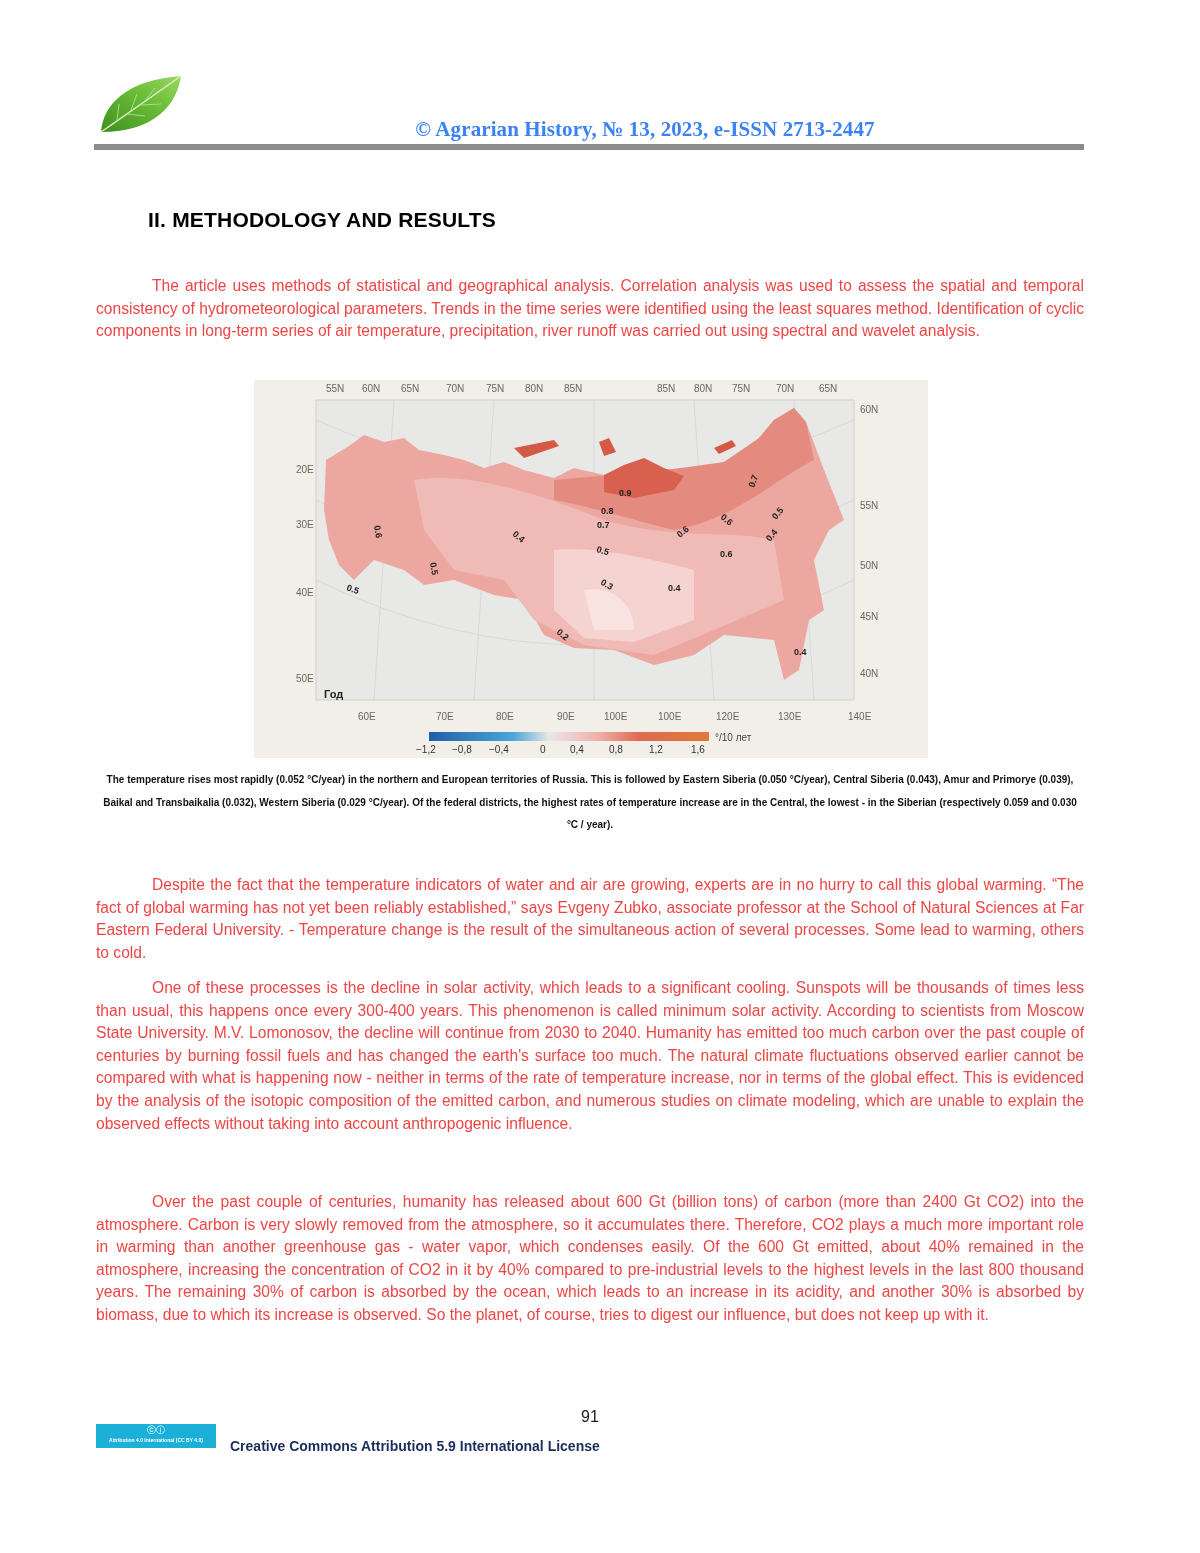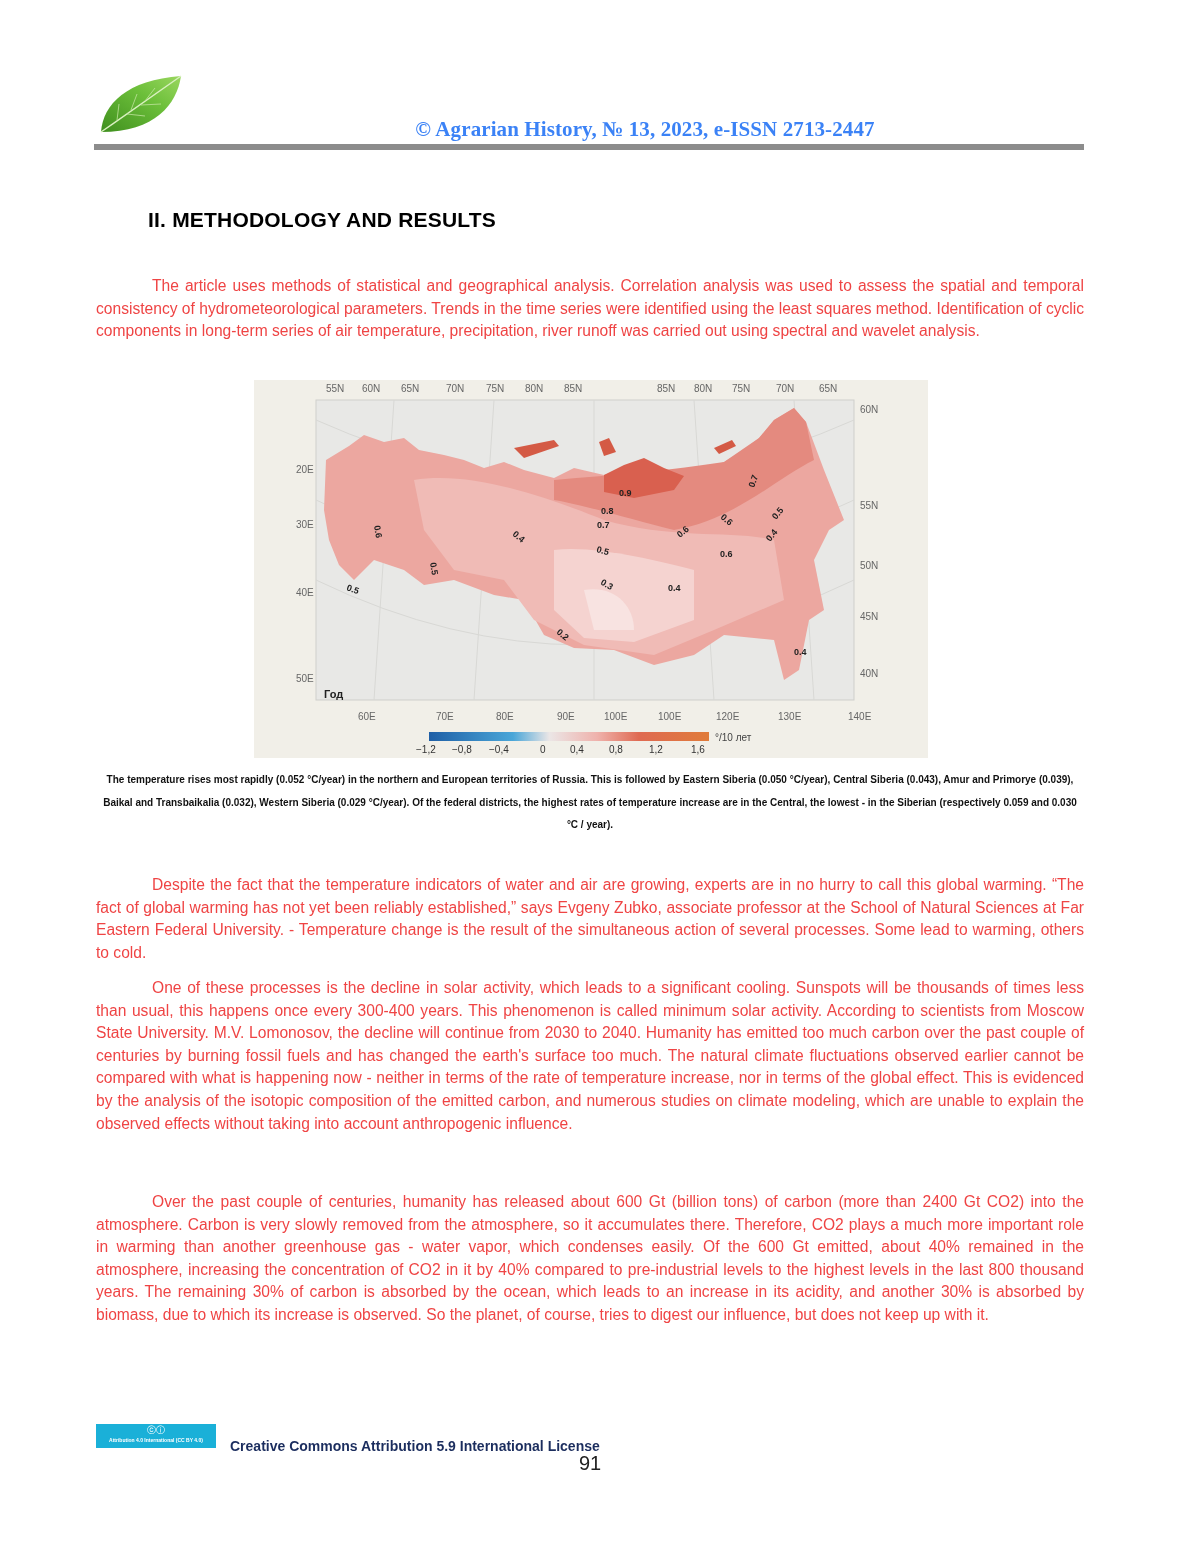--- a/index.html
+++ b/index.html
@@ -5,21 +5,21 @@
   html, body { margin: 0; padding: 0; background: #ffffff; }
   body { width: 1200px; height: 1553px; position: relative; overflow: hidden; font-family: "Liberation Sans", sans-serif; color: #222; }
   .leaf { position: absolute; left: 97px; top: 74px; width: 90px; height: 62px; }
   .journal-title { position: absolute; left: 0; width: 1200px; top: 117px; text-align: center; font-family: "Liberation Serif", serif; font-weight: bold; font-size: 21px; color: #3b82f6; letter-spacing: 0.1px; padding-left: 90px; box-sizing: border-box; }
   .header-rule { position: absolute; left: 94px; top: 144px; width: 990px; height: 6px; background: #8c8c8c; }
   .section-heading { position: absolute; left: 148px; top: 208px; font-weight: bold; font-size: 21px; color: #000000; letter-spacing: 0.2px; }
   .para { position: absolute; left: 96px; width: 988px; font-size: 15.6px; line-height: 22.6px; text-align: justify; color: #ef4444; }
   .para .indent { display: inline-block; width: 56px; }
   .figure { position: absolute; left: 254px; top: 380px; width: 674px; height: 378px; background: #f1efe8; }
   .caption { position: absolute; left: 100px; width: 980px; top: 769px; text-align: center; font-weight: bold; font-size: 10px; line-height: 22.6px; color: #111; }
-  .page-number { position: absolute; left: 0; width: 1180px; top: 1408px; text-align: center; font-size: 20px; color: #222; margin-top: 44px; }
+  .page-number { position: absolute; left: 0; width: 1180px; top: 1408px; text-align: center; font-size: 16px; color: #222; }
   .cc-badge { position: absolute; left: 96px; top: 1424px; width: 120px; height: 24px; background: #1ab0d8; color: #fff; text-align: center; }
   .cc-badge .cc-icons { font-size: 9px; line-height: 11px; display: block; margin-top: 1px; }
   .cc-badge .cc-text { font-size: 5px; line-height: 8px; display: block; font-weight: bold; }
   .license-text { position: absolute; left: 230px; top: 1438px; font-weight: bold; font-size: 14px; color: #1b2d5e; }
   svg text { font-family: "Liberation Sans", sans-serif; }
 </style>
 </head>
 <body>
 
 <svg class="leaf" viewBox="0 0 90 62">

